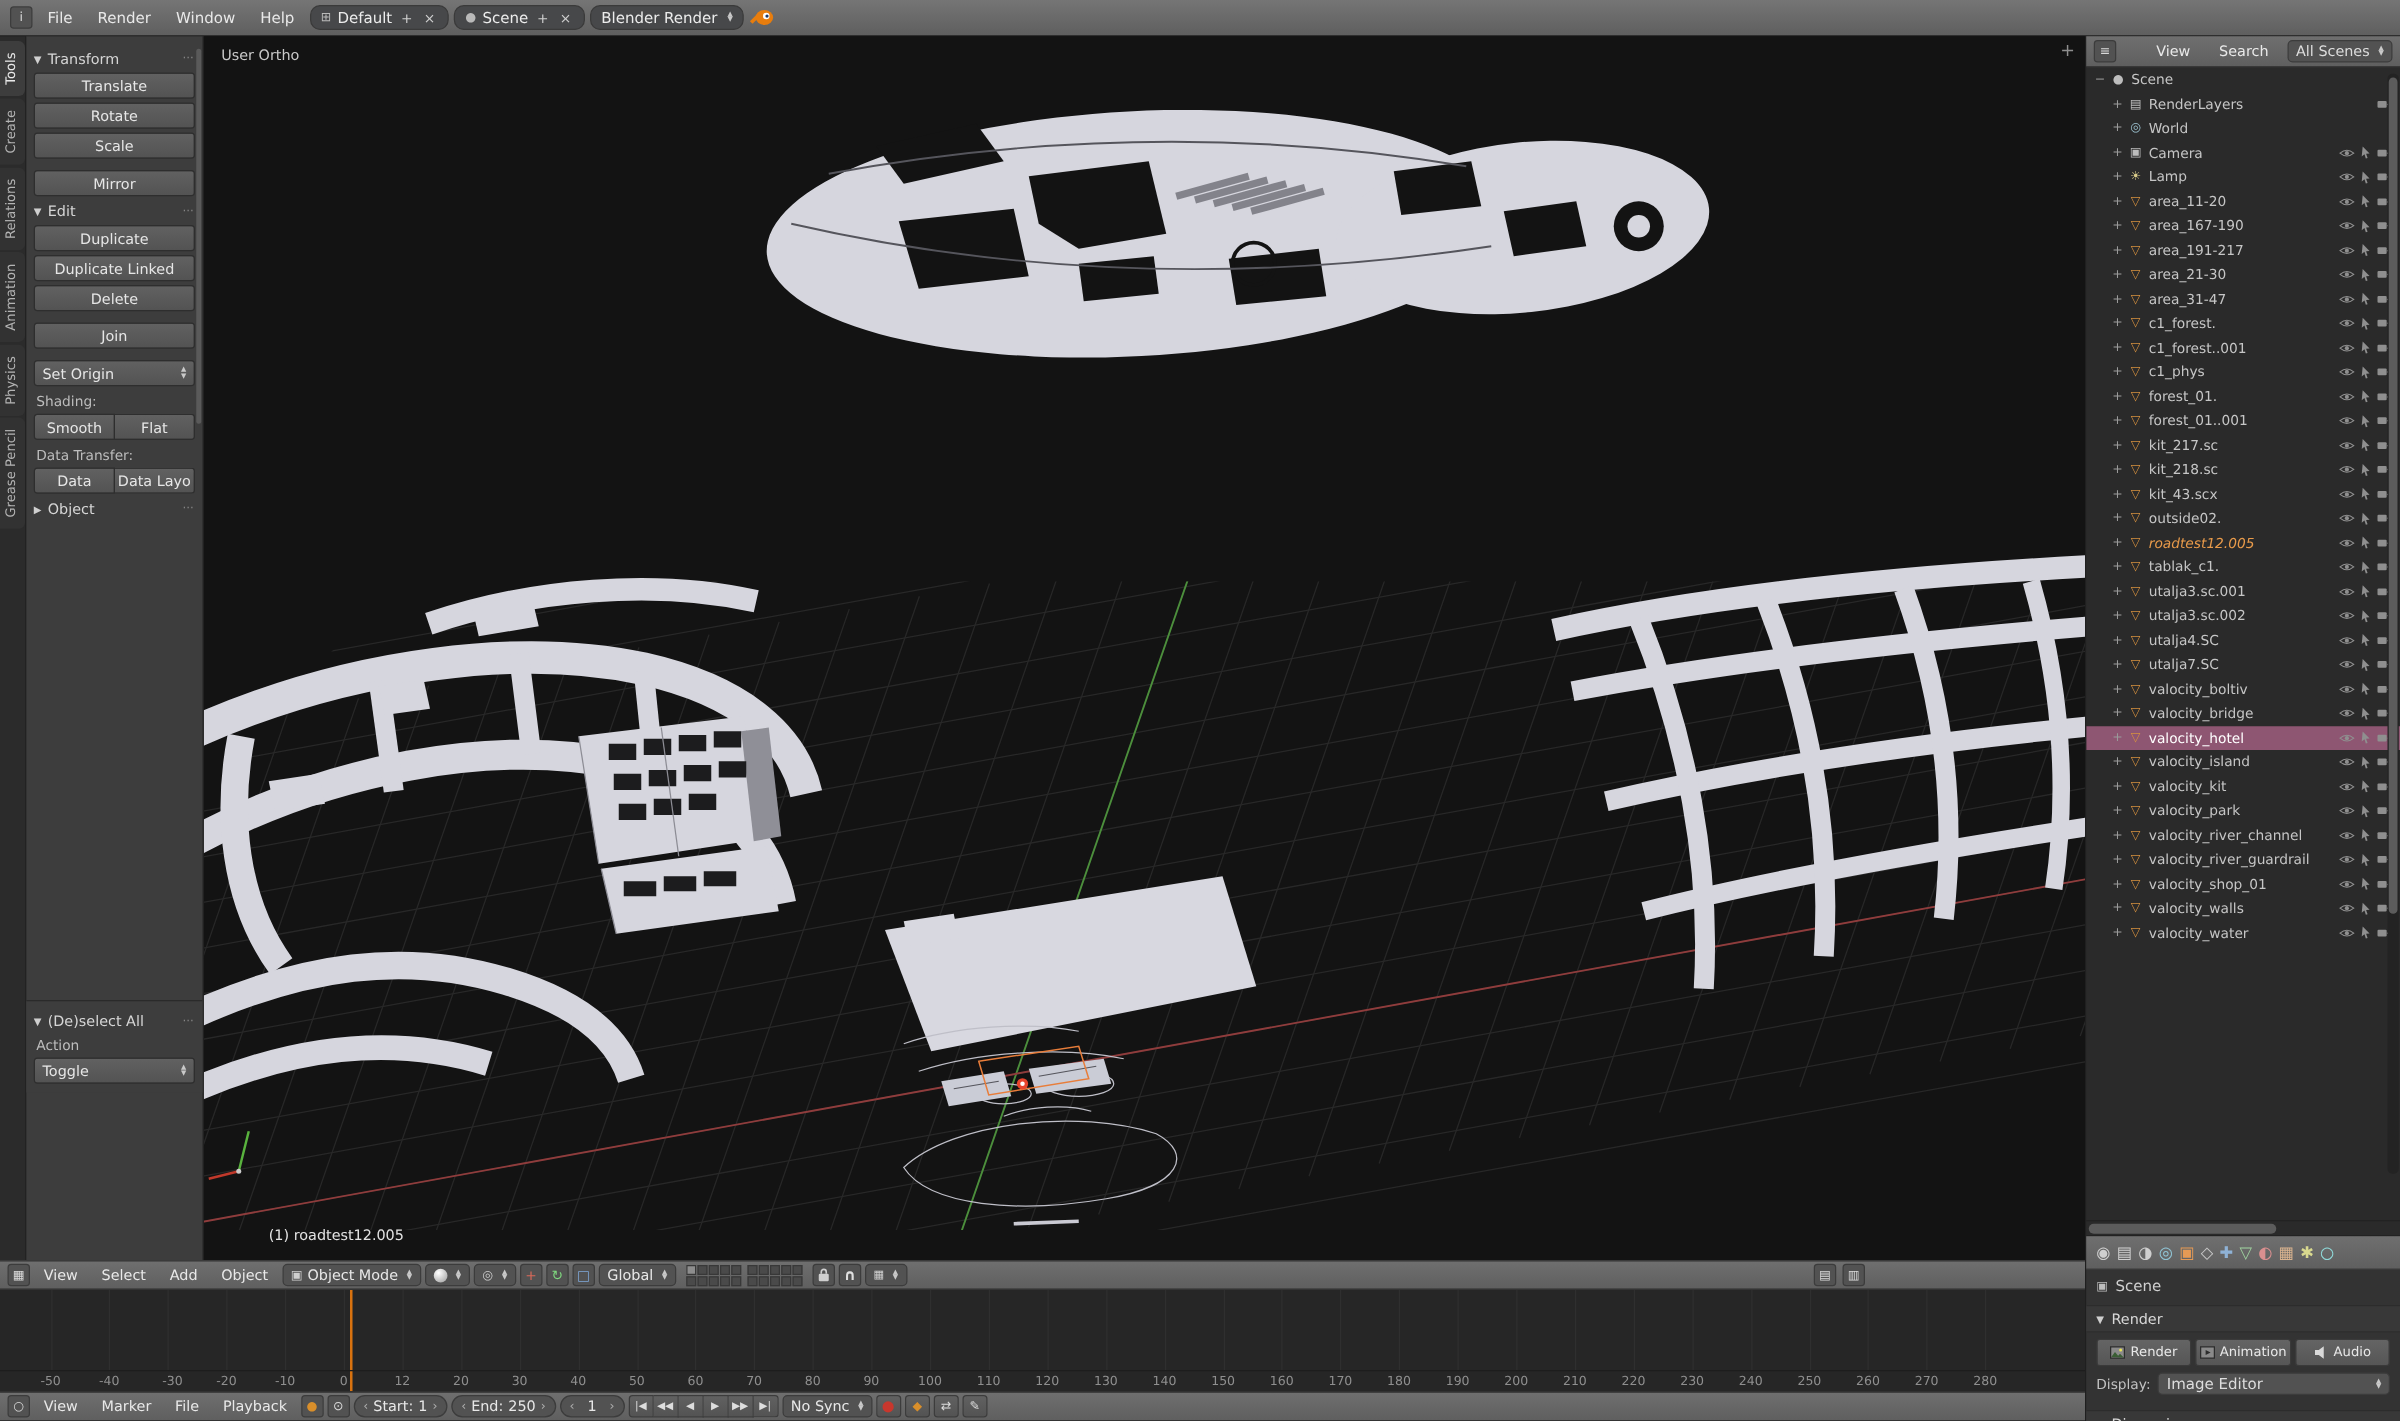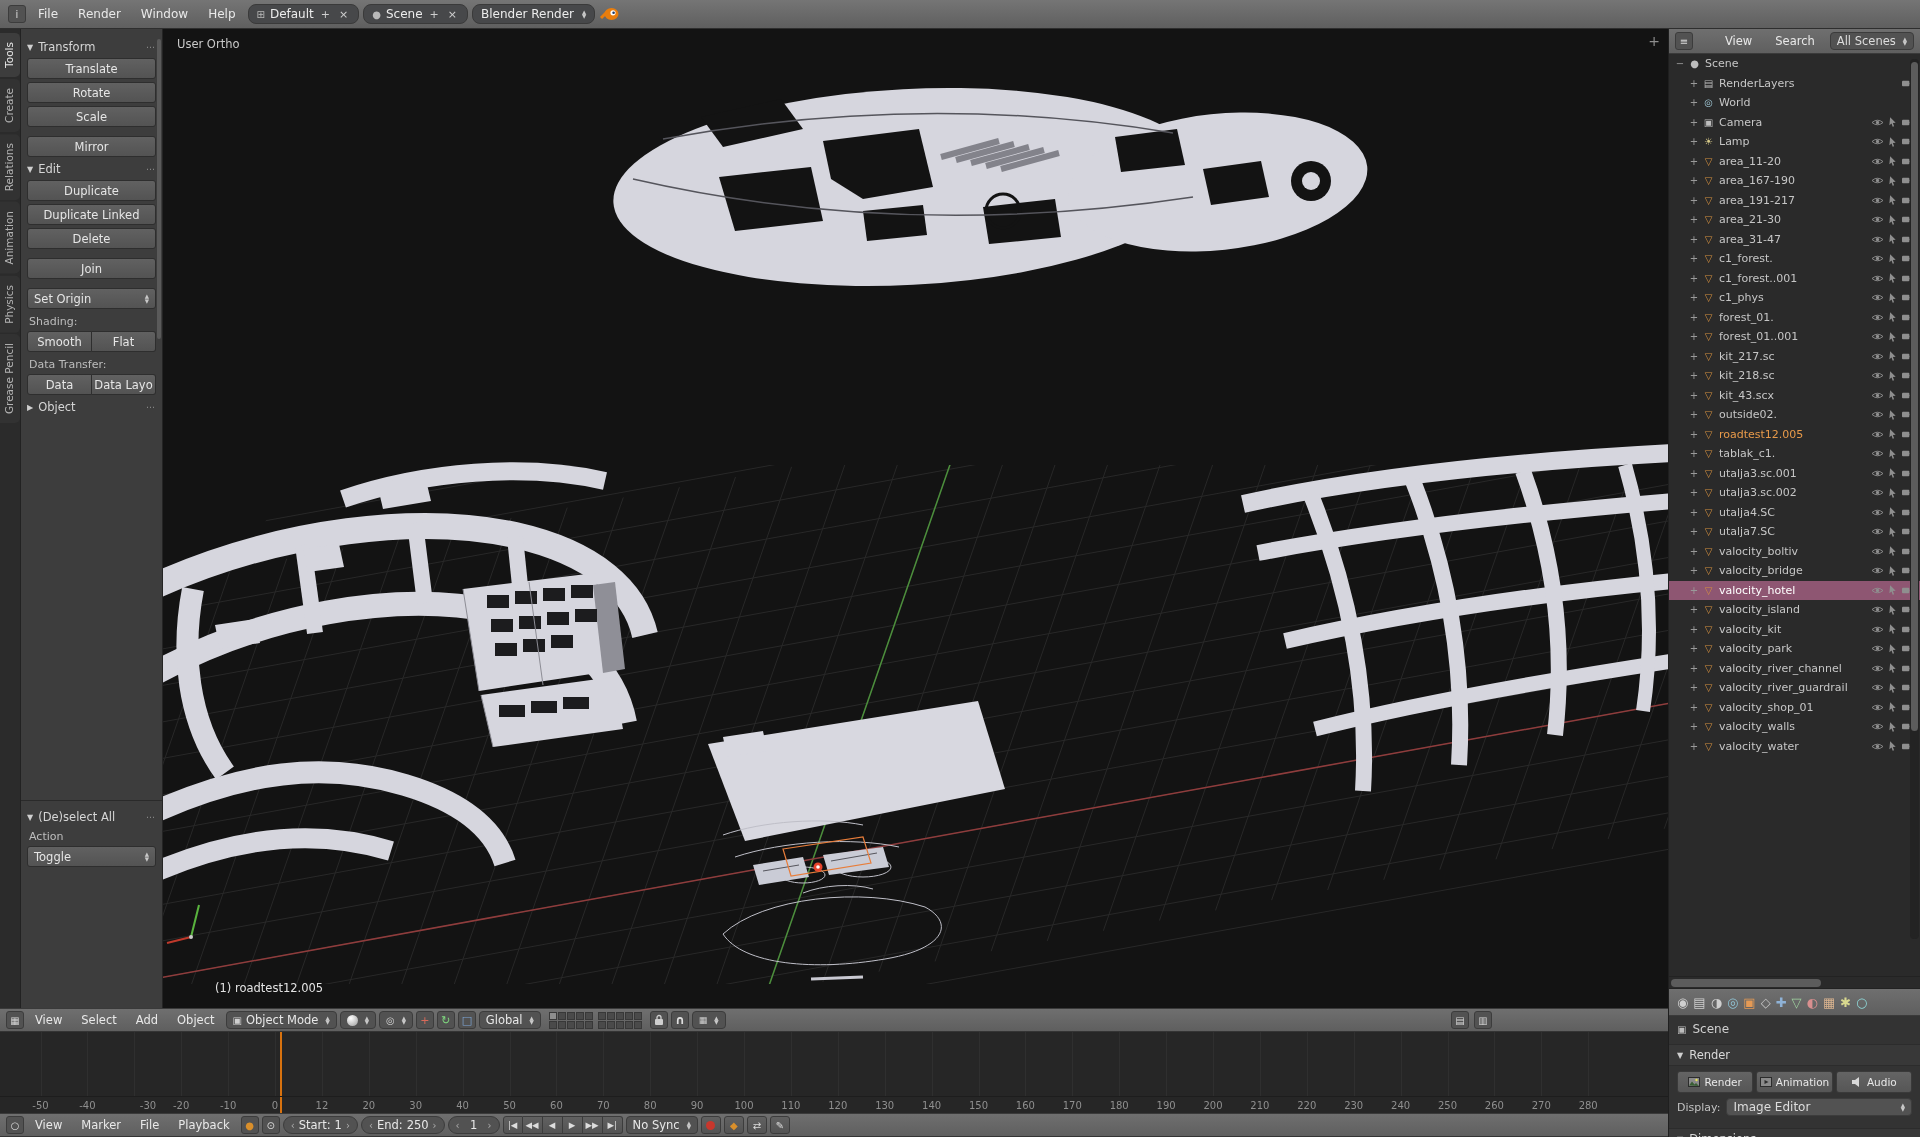--- a/index.html
+++ b/index.html
@@ -72,21 +72,21 @@
   
   #right{position:absolute;left:1668px;top:29px;width:252px;height:1108px;background:#2a2a2a;border-left:1px solid #1f1f1f;box-sizing:border-box;}
   #outl-hdr{position:absolute;left:0;right:0;top:0;height:25px;background:linear-gradient(#6f6f6f,#5f5f5f);border-bottom:1px solid #3a3a3a;display:flex;align-items:center;gap:7px;padding:0 6px;box-sizing:border-box;font-size:11.5px;}
   #outl-body{position:absolute;left:0;right:0;top:25px;height:922px;overflow:hidden;background:#2a2a2a;}
   .orow{display:flex;align-items:center;height:19.5px;position:relative;padding-right:26px;box-sizing:border-box;}
   .orow.selected{background:#8e5672;}
   .o-exp{width:14px;text-align:center;color:#9a9a9a;font-size:10px;flex:0 0 14px;}
   .o-icon{width:15px;text-align:center;font-size:10px;margin-right:3px;flex:0 0 15px;}
   .o-name{color:#c6c6c6;font-size:11px;white-space:nowrap;}
   .orow.selected .o-name{color:#ffffff;}
-  .orow.active-obj .o-name{color:#e89a4a;}
+  .orow.active-obj .o-name{color:#e89a4a;font-style:italic;}
   .o-restrict{position:absolute;right:6px;display:flex;gap:3px;color:#8f8f8f;align-items:center;}
   .o-restrict svg{display:block;}
   #outl-vscroll{position:absolute;right:1px;top:30px;width:9px;height:880px;background:#232323;border-radius:4px;}
   #outl-vscroll .thumb{position:absolute;left:1px;right:1px;top:3px;height:76%;background:#5c5c5c;border-radius:4px;}
   #outl-hscroll{position:absolute;left:0;right:0;top:947px;height:12px;background:#2a2a2a;border-top:1px solid #222;}
   #outl-hscroll .thumb{position:absolute;left:2px;top:2px;height:8px;width:150px;background:#5c5c5c;border-radius:4px;}
 
   
   #props{position:absolute;left:0;right:0;top:959px;bottom:0;background:#333333;border-top:1px solid #222;}
   #props-tabs{display:flex;gap:5px;align-items:center;height:26px;padding:0 8px;background:linear-gradient(#6f6f6f,#5f5f5f);border-bottom:1px solid #3a3a3a;}
@@ -473,21 +473,21 @@
     <span class="hicon" style="margin-right:2px;">▤</span>
     <span class="hicon" style="margin-right:170px;">▥</span>
   </div>
 
   <div id="tl-ruler">
       <div class="tick-line" style="left: 40.5px;"></div>
       <span class="tick-label" style="left: 40.5px;">-50</span>
       <div class="tick-line" style="left: 87.4px;"></div>
       <span class="tick-label" style="left: 87.4px;">-40</span>
       <div class="tick-line" style="left: 134.3px;"></div>
-      <span class="tick-label" style="left: 148px;">-30</span>
+      <span class="tick-label" style="left: 138px;">-30</span>
       <div class="tick-line" style="left: 181.2px;"></div>
       <span class="tick-label" style="left: 181.2px;">-20</span>
       <div class="tick-line" style="left: 228.1px;"></div>
       <span class="tick-label" style="left: 228.1px;">-10</span>
       <div class="tick-line" style="left: 275px;"></div>
       <span class="tick-label" style="left: 275px;">0</span>
       <div class="tick-line" style="left: 321.9px;"></div>
       <span class="tick-label" style="left: 321.9px;">12</span>
       <div class="tick-line" style="left: 368.8px;"></div>
       <span class="tick-label" style="left: 368.8px;">20</span>

